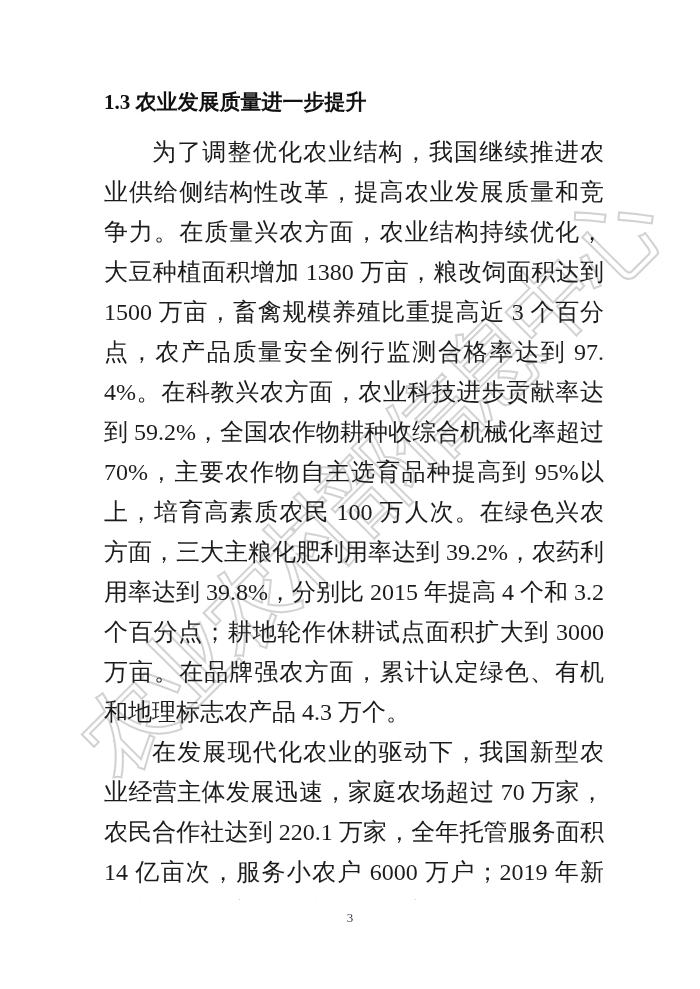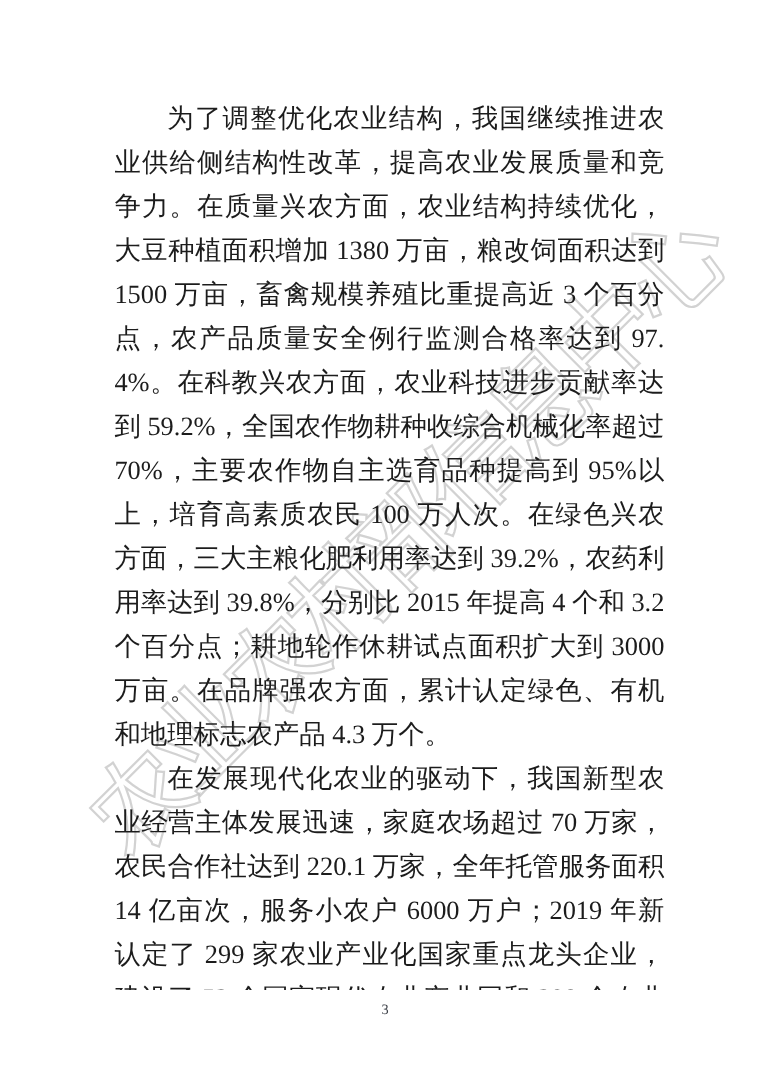--- a/index.html
+++ b/index.html
@@ -75,20 +75,21 @@
 </style>
 </head>
 <body>
 
 <div class="page">
 
   <div class="watermark">农业农村部信息中心</div>
 
   <div class="content">
 
+    <h2 class="section-heading">1.3 农业发展质量进一步提升</h2>
 
     <p class="body-para">为了调整优化农业结构，我国继续推进农业供给侧结构性改革，提高农业发展质量和竞争力。在质量兴农方面，农业结构持续优化，大豆种植面积增加 1380 万亩，粮改饲面积达到 1500 万亩，畜禽规模养殖比重提高近 3 个百分点，农产品质量安全例行监测合格率达到 97.4%。在科教兴农方面，农业科技进步贡献率达到 59.2%，全国农作物耕种收综合机械化率超过 70%，主要农作物自主选育品种提高到 95%以上，培育高素质农民 100 万人次。在绿色兴农方面，三大主粮化肥利用率达到 39.2%，农药利用率达到 39.8%，分别比 2015 年提高 4 个和 3.2 个百分点；耕地轮作休耕试点面积扩大到 3000 万亩。在品牌强农方面，累计认定绿色、有机和地理标志农产品 4.3 万个。</p>
 
 
     <p class="body-para">在发展现代化农业的驱动下，我国新型农业经营主体发展迅速，家庭农场超过 70 万家，农民合作社达到 220.1 万家，全年托管服务面积 14 亿亩次，服务小农户 6000 万户；2019 年新认定了 299 家农业产业化国家重点龙头企业，建设了 52 个国家现代农业产业园和 298 个农业产业强镇。</p>
 
   </div>
 
   <div class="page-number">3</div>
 

